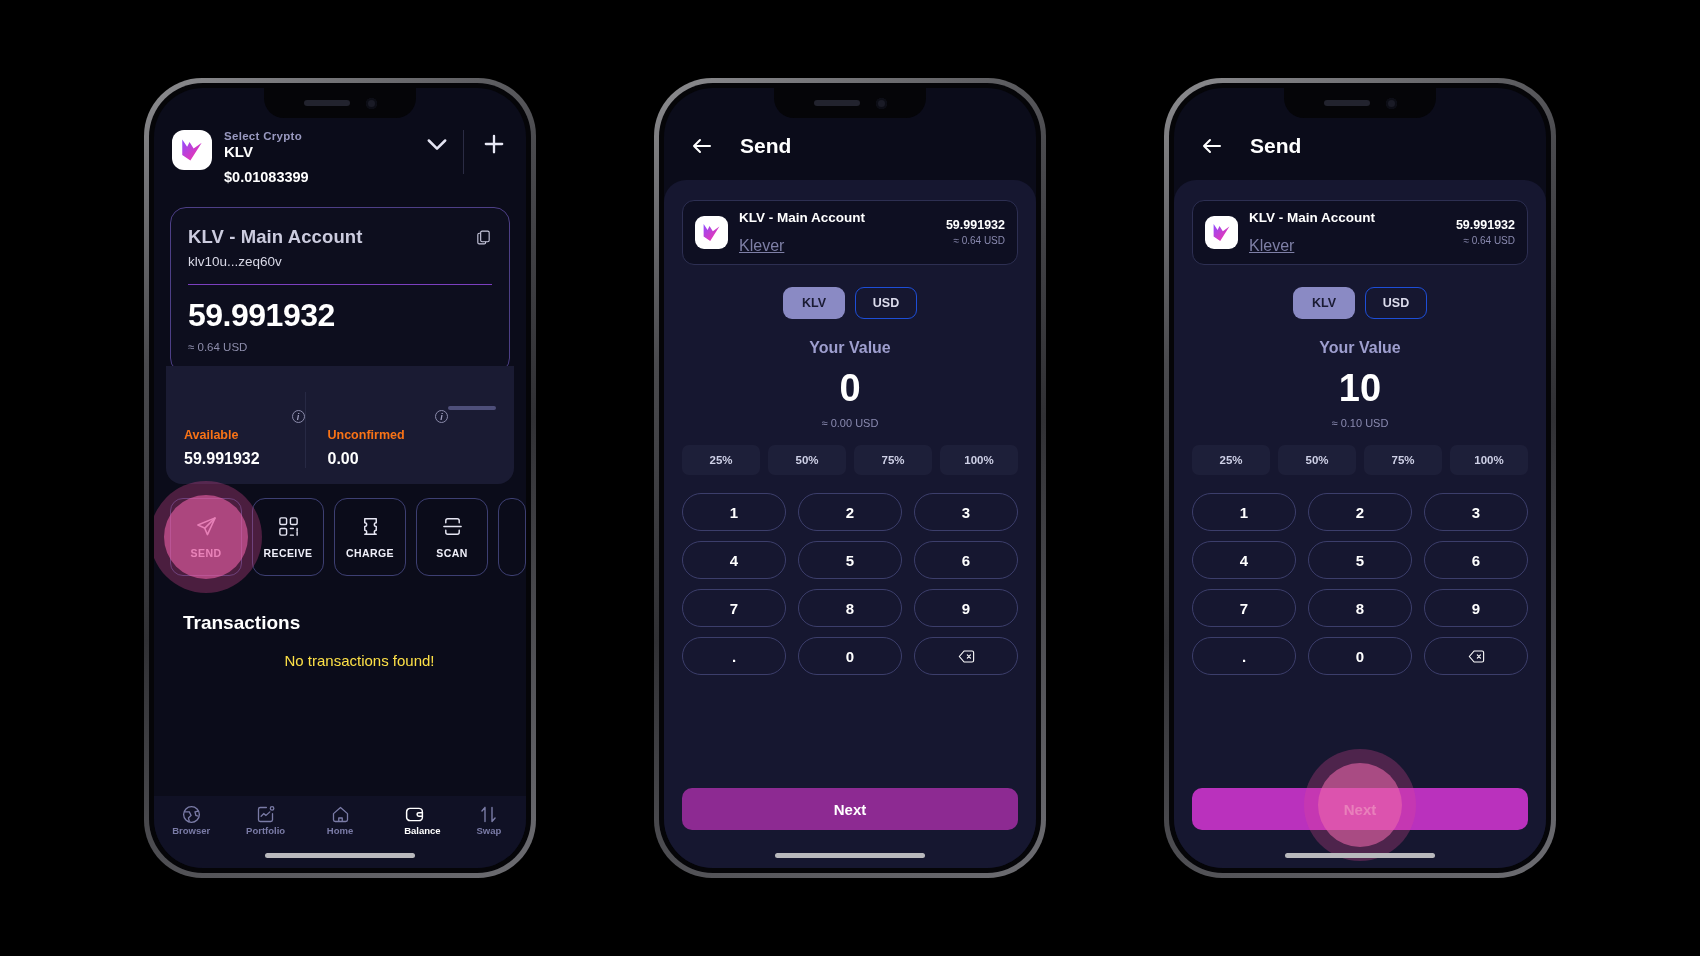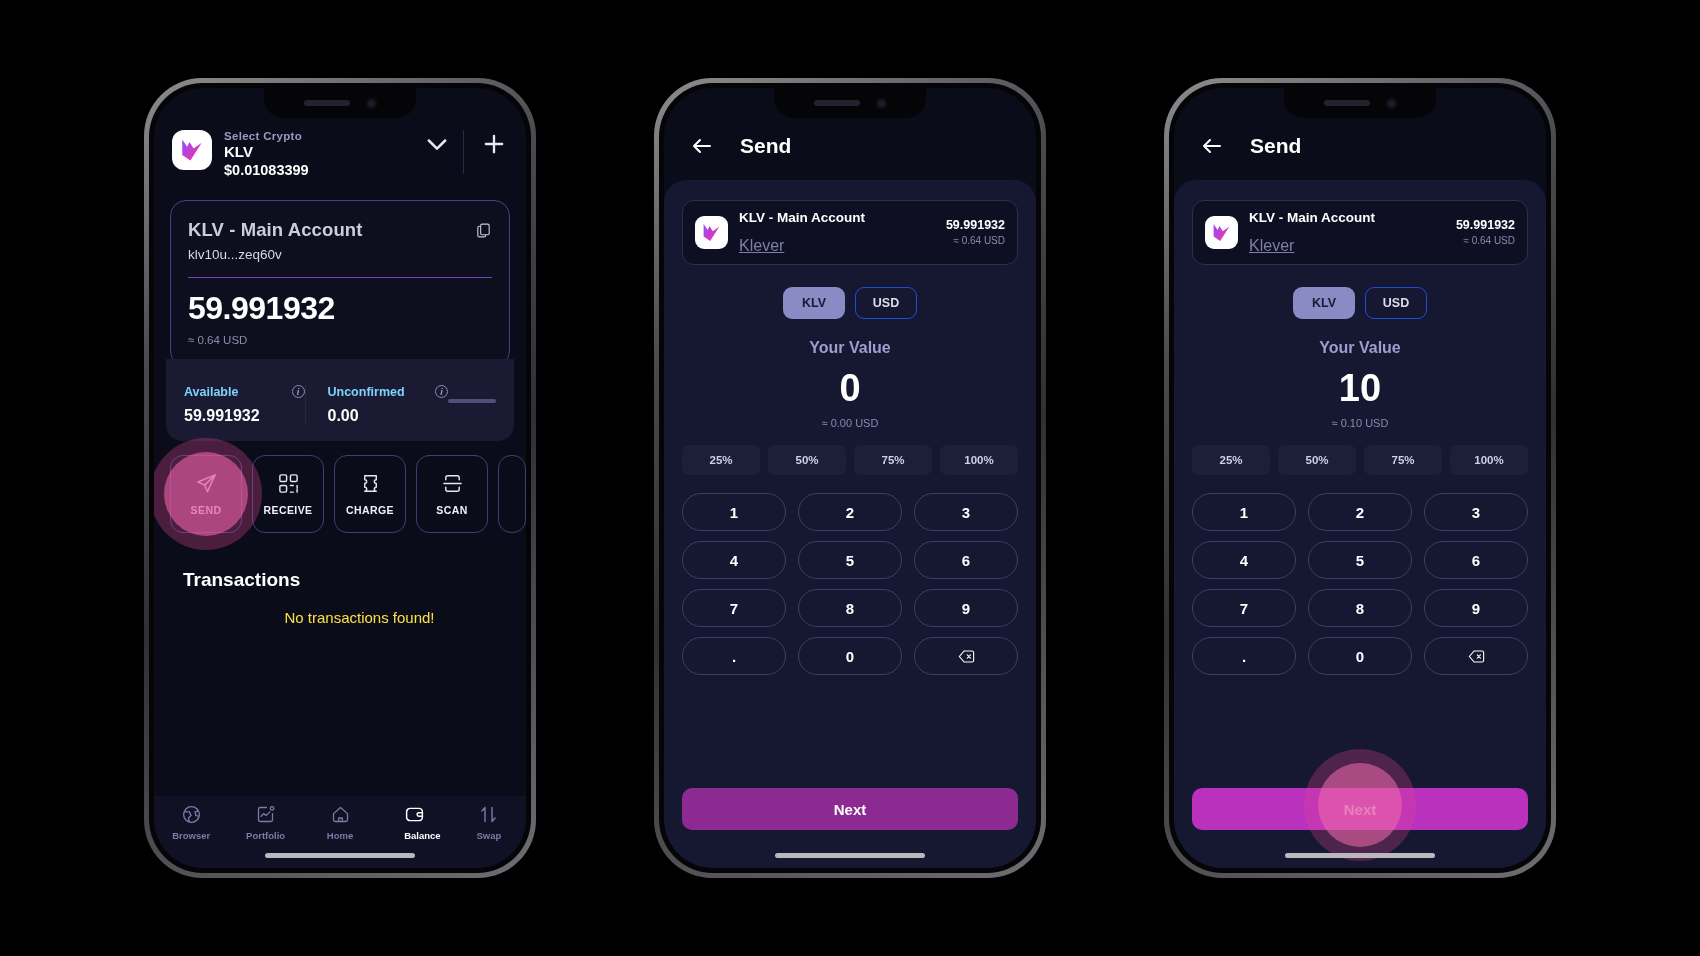--- a/index.html
+++ b/index.html
@@ -26,41 +26,41 @@
     width:150px; height:5px; border-radius:3px; background:#b9b9bd; z-index:30; }
 
   
   .p1-head { display:flex; padding:42px 18px 0 18px; }
   .klv-logo { width:40px; height:40px; border-radius:12px; background:#fff;
     display:flex; align-items:center; justify-content:center; flex:0 0 auto; }
   .klv-logo svg { width:26px; height:26px; display:block; }
   .sel-wrap { margin-left:12px; flex:1; line-height:1.12; }
   .sel-lbl { font-size:11.5px; color:#9a9ac0; font-weight:700; letter-spacing:.3px; }
   .sel-sym { font-size:15px; color:#fff; font-weight:700; margin-top:1px; }
-  .sel-price { font-size:14.5px; color:#fff; font-weight:700; margin-top:1px; }
+  .sel-price { font-size:14.5px; color:#fff; font-weight:700; margin-top:8px; }
   .chev { width:28px; height:28px; color:#e4e4f2; flex:0 0 auto; }
   .vdiv { width:1px; height:44px; background:#2b2c44; margin:0 16px 0 12px; }
   .plus { width:28px; height:28px; color:#e9e9f6; flex:0 0 auto; }
 
   .acct-card { margin:22px 16px 0 16px; border:1px solid #4d3f86; border-radius:16px;
     padding:18px 17px 20px 17px; background:#0d0e1e; }
   .acct-title-row { display:flex; align-items:flex-start; justify-content:space-between; }
   .acct-title { font-size:18.5px; font-weight:700; color:#ccccdf; letter-spacing:.1px; }
   .copy-ic { width:17px; height:19px; color:#c9c9de; margin-top:2px; }
   .acct-addr { font-size:13.5px; color:#d8d8e6; margin-top:6px; }
   .acct-rule { height:1px; background:#7b3fbf; margin:15px 0 12px 0; }
   .acct-bal { font-size:32px; font-weight:800; color:#fff; letter-spacing:-.5px; }
   .acct-usd { font-size:11.5px; color:#8d8dab; margin-top:7px; }
 
   .stats { position:relative; margin:0 12px; background:#1a1b33; border-radius:0 0 16px 16px;
     margin-top:-8px; padding:26px 18px 16px 18px; display:flex; z-index:-0; }
   .stat { flex:1; }
   .stat + .stat { padding-left:22px; border-left:1px solid #32335096; }
   .stat-h { display:flex; align-items:center; justify-content:space-between; }
-  .stat-lbl { font-size:12.5px; color:#7dd3fc; font-weight:700; }
+  .stat-lbl { font-size:12.5px; color:#f97316; font-weight:700;margin-top:36px; }
   .info-ic { width:13px; height:13px; border-radius:50%; border:1.2px solid #8b8bab;
     font-size:9px; color:#9e9ebd; display:flex; align-items:center; justify-content:center;
     font-style:italic; font-weight:700; }
   .stat-val { font-size:16px; color:#fff; font-weight:700; margin-top:8px; }
   .grab { width:48px; height:4px; border-radius:2px; background:#4e4f7a;
     margin:14px auto 0 auto; }
 
   .actions { display:flex; gap:10px; padding:14px 16px 0 16px; }
   .act { position:relative; width:72px; height:78px; border:1px solid #3d3f72;
     border-radius:13px; display:flex; flex-direction:column; align-items:center;
@@ -71,21 +71,21 @@
   .tap-ring { position:absolute; left:50%; top:50%; transform:translate(-50%,-50%);
     width:112px; height:112px; border-radius:50%; background:rgba(226,72,150,.30); z-index:6; }
   .tap-core { position:absolute; left:50%; top:50%; transform:translate(-50%,-50%);
     width:84px; height:84px; border-radius:50%; background:rgba(233,96,165,.62); z-index:7; }
 
   .tx-title { font-size:19px; font-weight:800; color:#ffffff; padding:36px 16px 0 16px;margin-left:13px; }
   .tx-empty { text-align:center; font-size:15px; color:#fde047; padding-top:18px;margin-left:39px; }
 
   .navbar { position:absolute; left:0; right:0; bottom:0; height:72px; background:#101125;
     display:flex; align-items:flex-start; padding-top:8px; }
-  .nav-it { flex:1; display:flex; flex-direction:column; align-items:center; gap:5px; }
+  .nav-it { flex:1; display:flex; flex-direction:column; align-items:center; }
   .nav-it svg { width:21px; height:21px; color:#7a7ba6; }
   .nav-lbl { font-size:9.5px; color:#7a7ba6; font-weight:700; }
   .nav-it.active svg { color:#fff; }
   .nav-it.active .nav-lbl { color:#fff;padding-left:16px; }
 
   
   .send-head { display:flex; align-items:center; gap:26px; padding:46px 0 0 26px; }
   .back-ic { width:24px; height:24px; color:#fff; }
   .send-title { font-size:21px; font-weight:800; color:#fff; }
   .sheet { margin-top:22px; background:#161730; border-radius:22px 22px 0 0;

